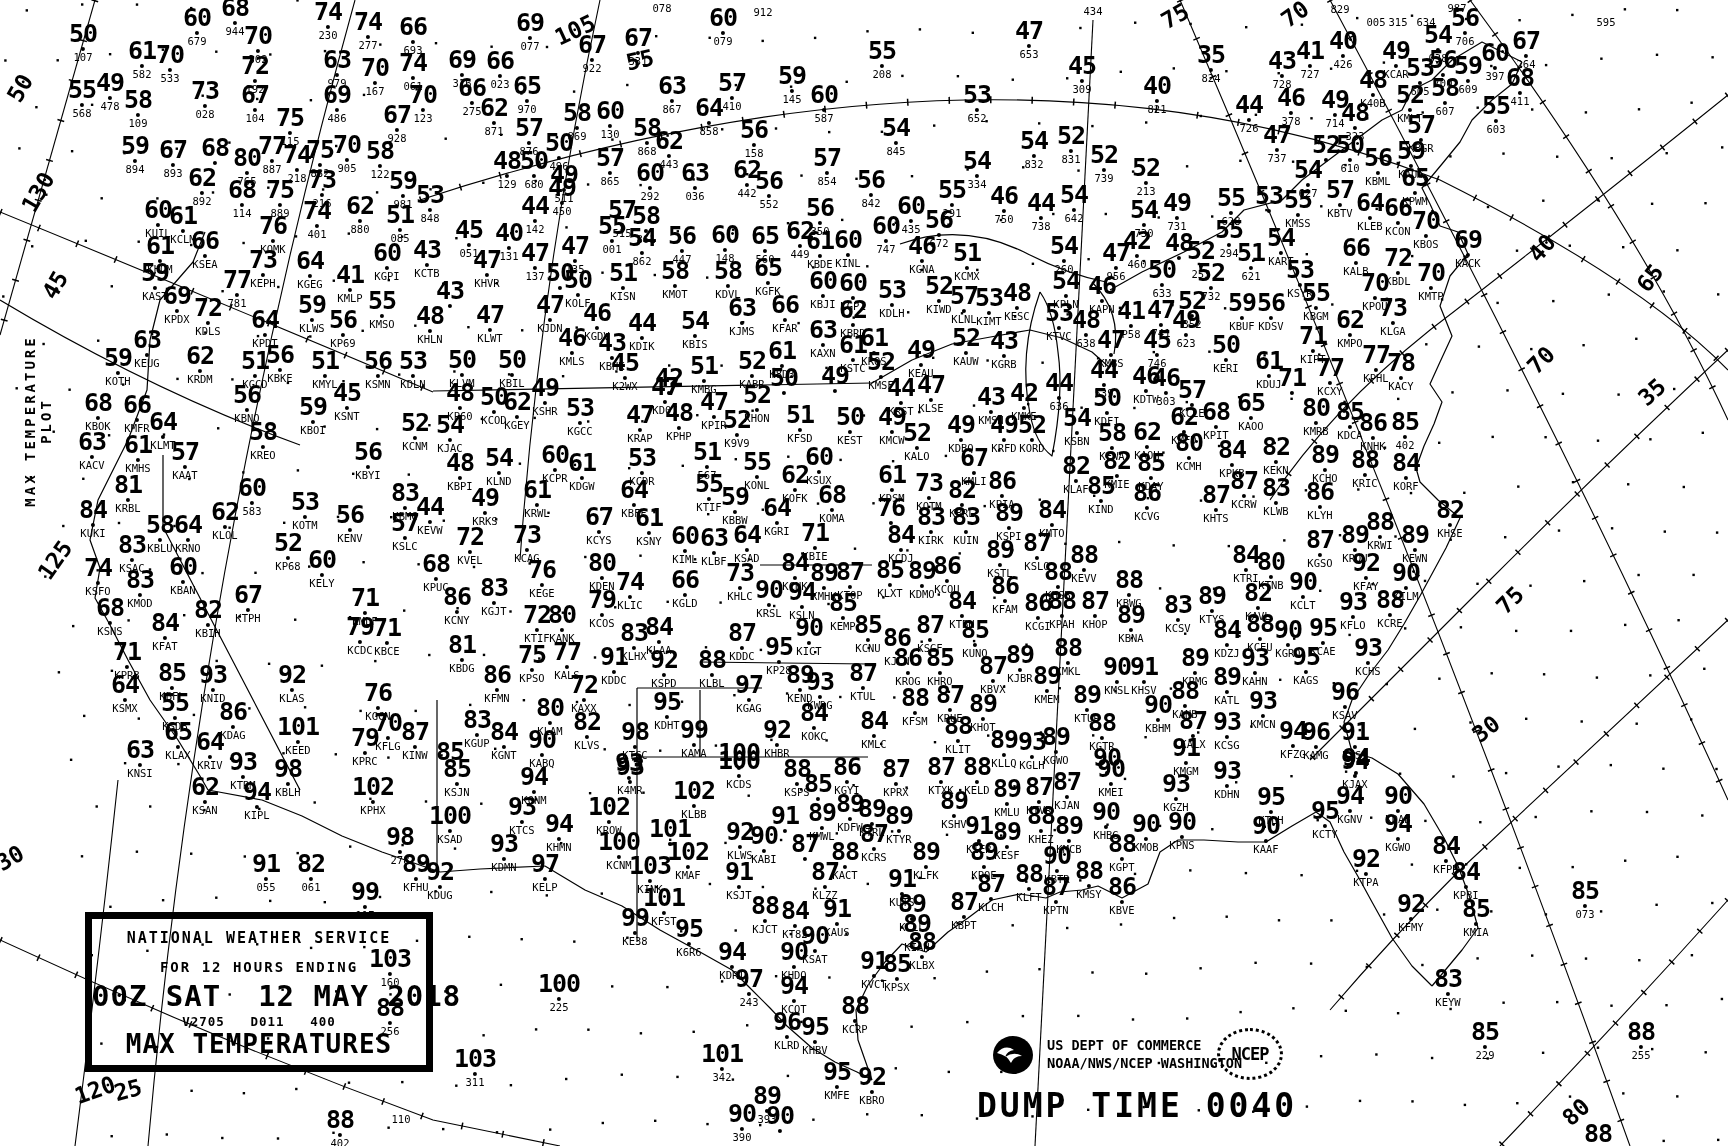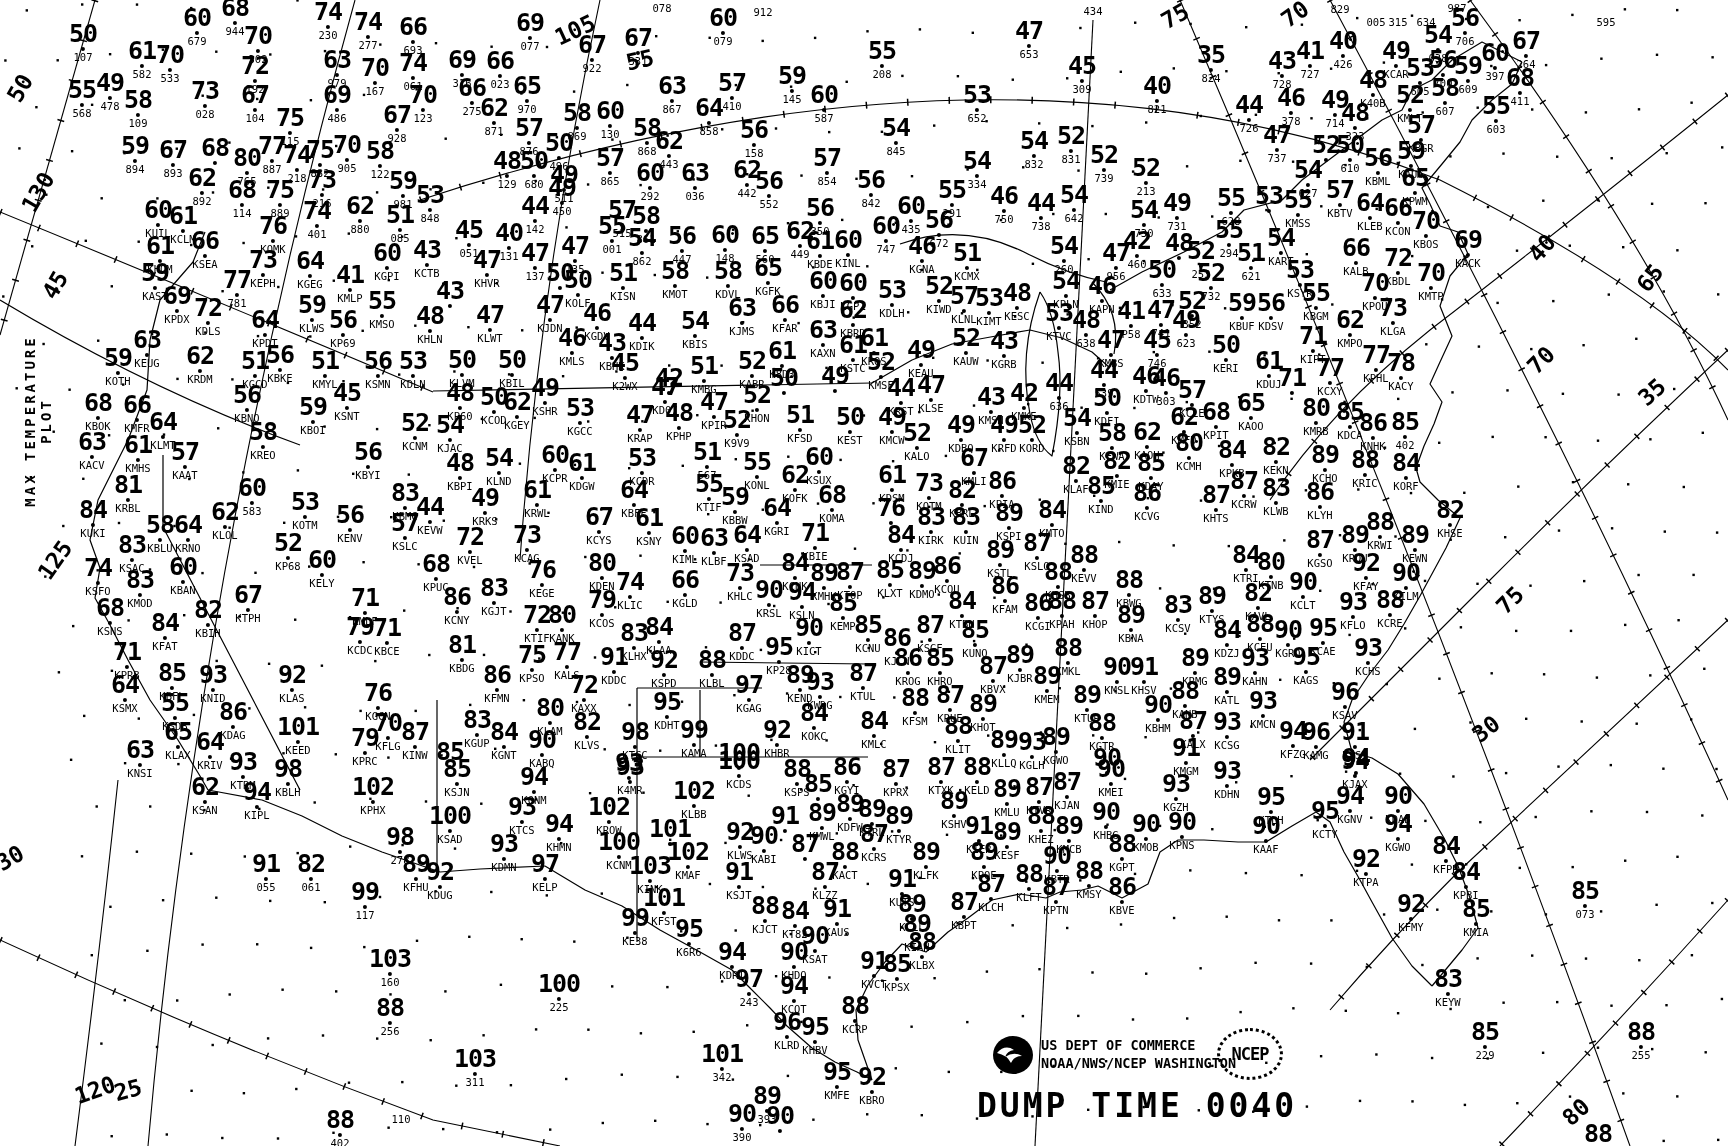--- a/index.html
+++ b/index.html
@@ -21,21 +21,21 @@
   #legend{position:absolute;z-index:4;left:85px;top:912px;width:348px;height:160px;
       border:7px solid #000;box-sizing:border-box;text-align:center;padding-top:10px;}
   #legend .l1{font-size:15px;font-weight:bold;letter-spacing:2px;}
   #legend .l2{font-size:14px;font-weight:bold;letter-spacing:2px;margin-top:12px;}
   #legend .l3{font-size:29px;font-weight:bold;letter-spacing:1px;margin-top:4px;white-space:pre;}
   #legend .l4{font-size:12.5px;font-weight:bold;letter-spacing:1px;margin-top:1px;white-space:pre;}
   #legend .l5{font-size:26px;font-weight:bold;letter-spacing:1px;margin-top:0px;}
   #credits{position:absolute;z-index:4;left:975px;top:1028px;width:420px;}
   #noaa-logo{position:absolute;left:18px;top:8px;width:40px;height:38px;border-radius:50%;background:#000;}
   #noaa-logo svg{position:absolute;left:0;top:0;}
-  #dept-lines{position:absolute;left:66px;top:8px;font-weight:bold;font-size:13.5px;line-height:1.35;white-space:nowrap;}
+  #dept-lines{position:absolute;left:72px;top:8px;font-weight:bold;font-size:13.5px;line-height:1.35;white-space:nowrap;}
   #ncep-logo{position:absolute;left:242px;top:0px;width:66px;height:52px;border-radius:50%;
       border:3px dotted #000;box-sizing:border-box;text-align:center;}
   #ncep-logo span{font-weight:bold;font-size:17px;letter-spacing:-1px;line-height:46px;}
   #dump-time{position:absolute;left:2px;top:58px;font-size:33px;font-weight:bold;letter-spacing:3px;white-space:nowrap;}
 </style>
 </head>
 <body>
 
 <div id="canvas">
 
@@ -3997,20 +3997,27 @@
       <div class="slabel" style="left: 1340px; top: 9px; transform: translate(-50%, -50%);">829</div>
       <div class="slabel" style="left: 1376px; top: 22px; transform: translate(-50%, -50%);">005</div>
       <div class="slabel" style="left: 1398px; top: 22px; transform: translate(-50%, -50%);">315</div>
       <div class="slabel" style="left: 1426px; top: 22px; transform: translate(-50%, -50%);">634</div>
       <div class="slabel" style="left: 1457px; top: 8px; transform: translate(-50%, -50%);">987</div>
       <div class="slabel" style="left: 763px; top: 12px; transform: translate(-50%, -50%);">912</div>
       <div class="slabel" style="left: 1606px; top: 22px; transform: translate(-50%, -50%);">595</div>
       <div class="slabel" style="left: 401px; top: 1119px; transform: translate(-50%, -50%);">110</div>
     </div>
 
+  <div id="legend">
+    <div class="l1">NATIONAL WEATHER SERVICE</div>
+    <div class="l2">FOR 12 HOURS ENDING</div>
+    <div class="l3">00Z SAT  12 MAY 2018</div>
+    <div class="l4">V2705   D011   400</div>
+    <div class="l5">MAX TEMPERATURES</div>
+  </div>
 
   <div id="credits">
     <div id="noaa-logo">
       <svg width="40" height="38" viewBox="0 0 40 38">
         <path d="M4,17 q8,-9 17,-3 q-7,1 -9,7 q9,-6 17,-1 q-8,0 -11,7 q-4,-8 -14,-10z" fill="#fff"></path>
       </svg>
     </div>
     <div id="dept-lines">
       <div>US DEPT OF COMMERCE</div>
       <div>NOAA/NWS/NCEP WASHINGTON</div>

